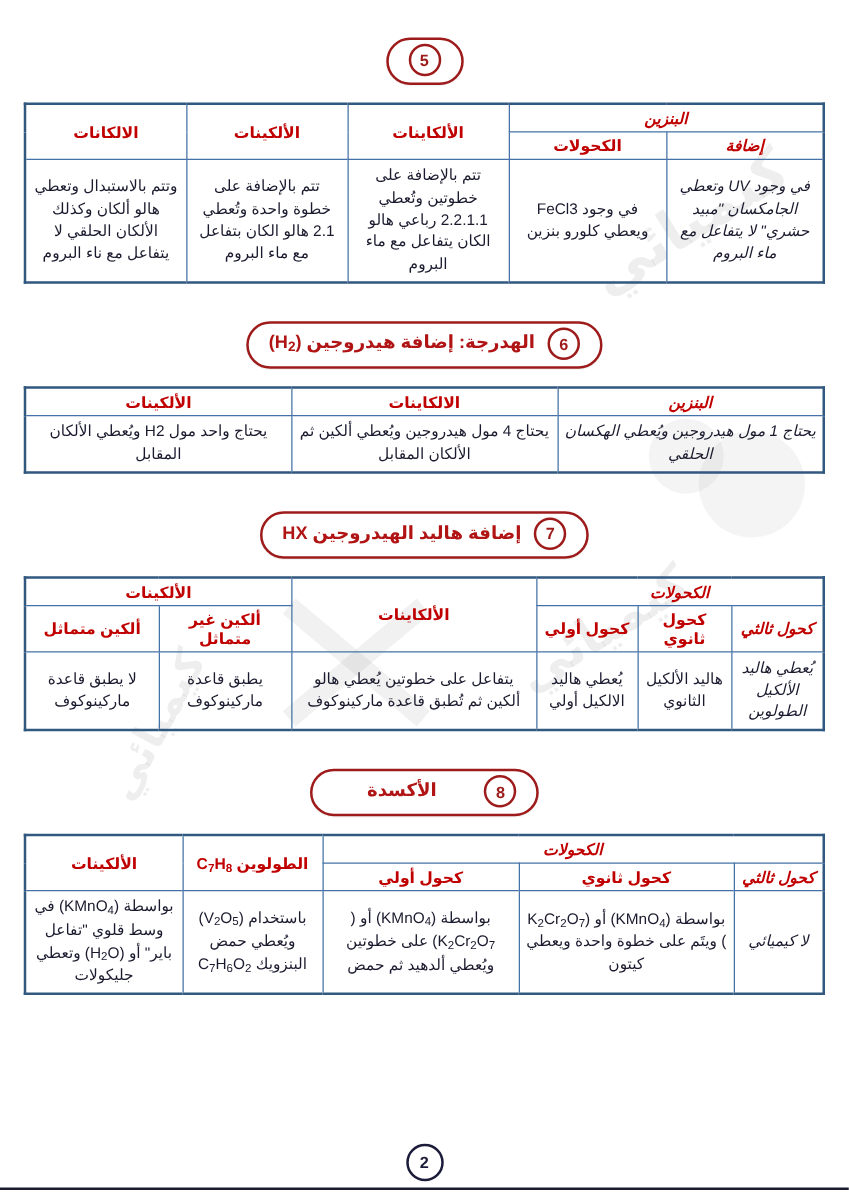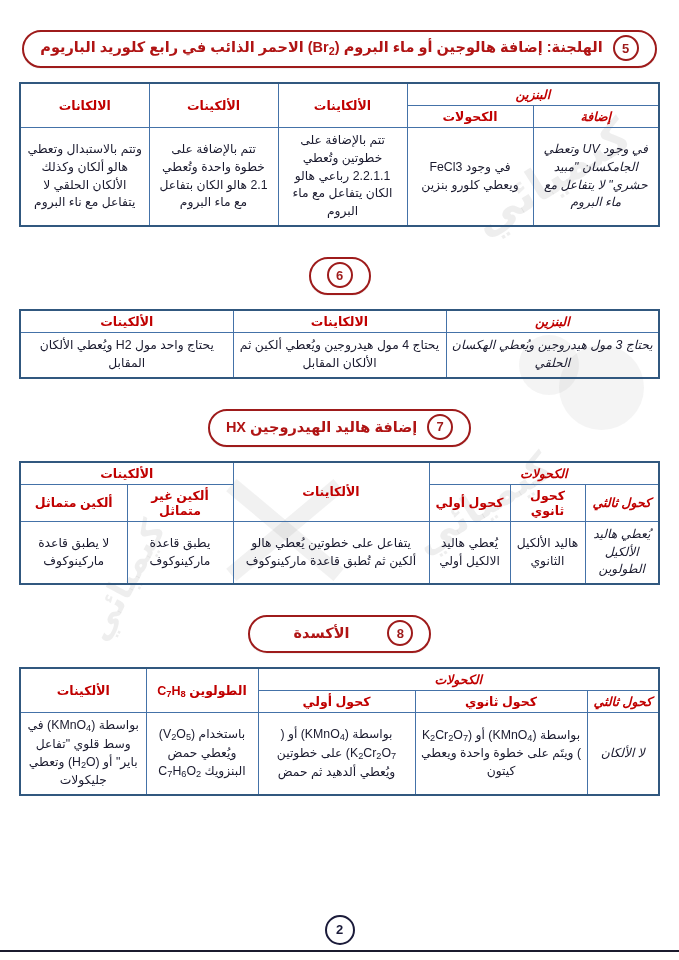--- a/index.html
+++ b/index.html
@@ -182,21 +182,20 @@
   <div class="wm wm-3">كيميائي</div>
   <div class="wm-x"></div>
   <div class="wm-circ wm-c1"></div>
   <div class="wm-circ wm-c2"></div>
 
   <div class="spacer-lg"></div>
 
   <div class="section-head">
     <div class="pill">
       <span class="pill-num">5</span>
-      <span class="pill-text">الهلجنة: إضافة هالوجين أو ماء البروم (<span class="ltr">Br<sub>2</sub></span>) الاحمر الذائب في رابع كلوريد الباريوم</span>
     </div>
   </div>
 
   <div class="spacer-sm"></div>
 
   <table class="chem">
     <colgroup>
       <col style="width:126px">
         <col style="width:126px">
         <col style="width:129px">
@@ -222,39 +221,40 @@
       <td class="outer-bottom outer-left">وتتم بالاستبدال وتعطي هالو ألكان وكذلك الألكان الحلقي لا يتفاعل مع ناء البروم</td>
     </tr>
   </tbody>
     </table>
 
   <div class="spacer-lg"></div>
 
   <div class="section-head">
     <div class="pill">
       <span class="pill-num">6</span>
+      <span class="pill-text">الهدرجة: إضافة هيدروجين (<span class="ltr">H<sub>2</sub></span>)</span>
     </div>
   </div>
 
   <div class="spacer-sm"></div>
 
   <table class="chem">
     <colgroup>
         <col style="width:213px">
         <col style="width:213px">
         <col style="width:213px">
       </colgroup>
     <tbody>
         <tr>
       <th class="outer-top outer-right">البنزين</th>
       <th class="outer-top">الالكاينات</th>
       <th class="outer-top outer-left">الألكينات</th>
     </tr>
     <tr>
-      <td class="outer-right outer-bottom">يحتاج 3 مول هيدروجين ويُعطي الهكسان الحلقي</td>
+      <td class="outer-right outer-bottom">يحتاج 1 مول هيدروجين ويُعطي الهكسان الحلقي</td>
       <td class="outer-bottom">يحتاج 4 مول هيدروجين ويُعطي ألكين ثم الألكان المقابل</td>
       <td class="outer-bottom outer-left">يحتاج واحد مول <span class="ltr">H2</span> ويُعطي الألكان المقابل</td>
     </tr>
   </tbody>
     </table>
 
   <div class="spacer-lg"></div>
 
   <div class="section-head">
     <div class="pill">
@@ -322,21 +322,21 @@
       <th colspan="3" class="outer-top outer-right">الكحولات</th>
       <th rowspan="2" class="outer-top">الطولوين <span class="ltr">C<sub>7</sub>H<sub>8</sub></span></th>
       <th rowspan="2" class="outer-top outer-left">الألكينات</th>
     </tr>
     <tr>
       <th class="outer-right">كحول ثالثي</th>
       <th>كحول ثانوي</th>
       <th>كحول أولي</th>
     </tr>
     <tr>
-      <td class="outer-right outer-bottom">لا الألكان</td>
+      <td class="outer-right outer-bottom">لا كيميائي</td>
       <td class="outer-bottom">بواسطة (<span class="ltr">KMnO<sub>4</sub></span>) أو (<span class="ltr">K<sub>2</sub>Cr<sub>2</sub>O<sub>7</sub></span>) ويتَم على خطوة واحدة ويعطي كيتون</td>
       <td class="outer-bottom">بواسطة (<span class="ltr">KMnO<sub>4</sub></span>) أو (<span class="ltr">K<sub>2</sub>Cr<sub>2</sub>O<sub>7</sub></span>) على خطوتين ويُعطي ألدهيد ثم حمض</td>
       <td class="outer-bottom">باستخدام (<span class="ltr">V<sub>2</sub>O<sub>5</sub></span>) ويُعطي حمض البنزويك <span class="ltr">C<sub>7</sub>H<sub>6</sub>O<sub>2</sub></span></td>
       <td class="outer-bottom outer-left">بواسطة (<span class="ltr">KMnO<sub>4</sub></span>) في وسط قلوي "تفاعل باير" أو (<span class="ltr">H<sub>2</sub>O</span>) وتعطي جليكولات</td>
     </tr>
   </tbody>
     </table>
 
   <div class="footer">
     <div class="page-num-wrap">

